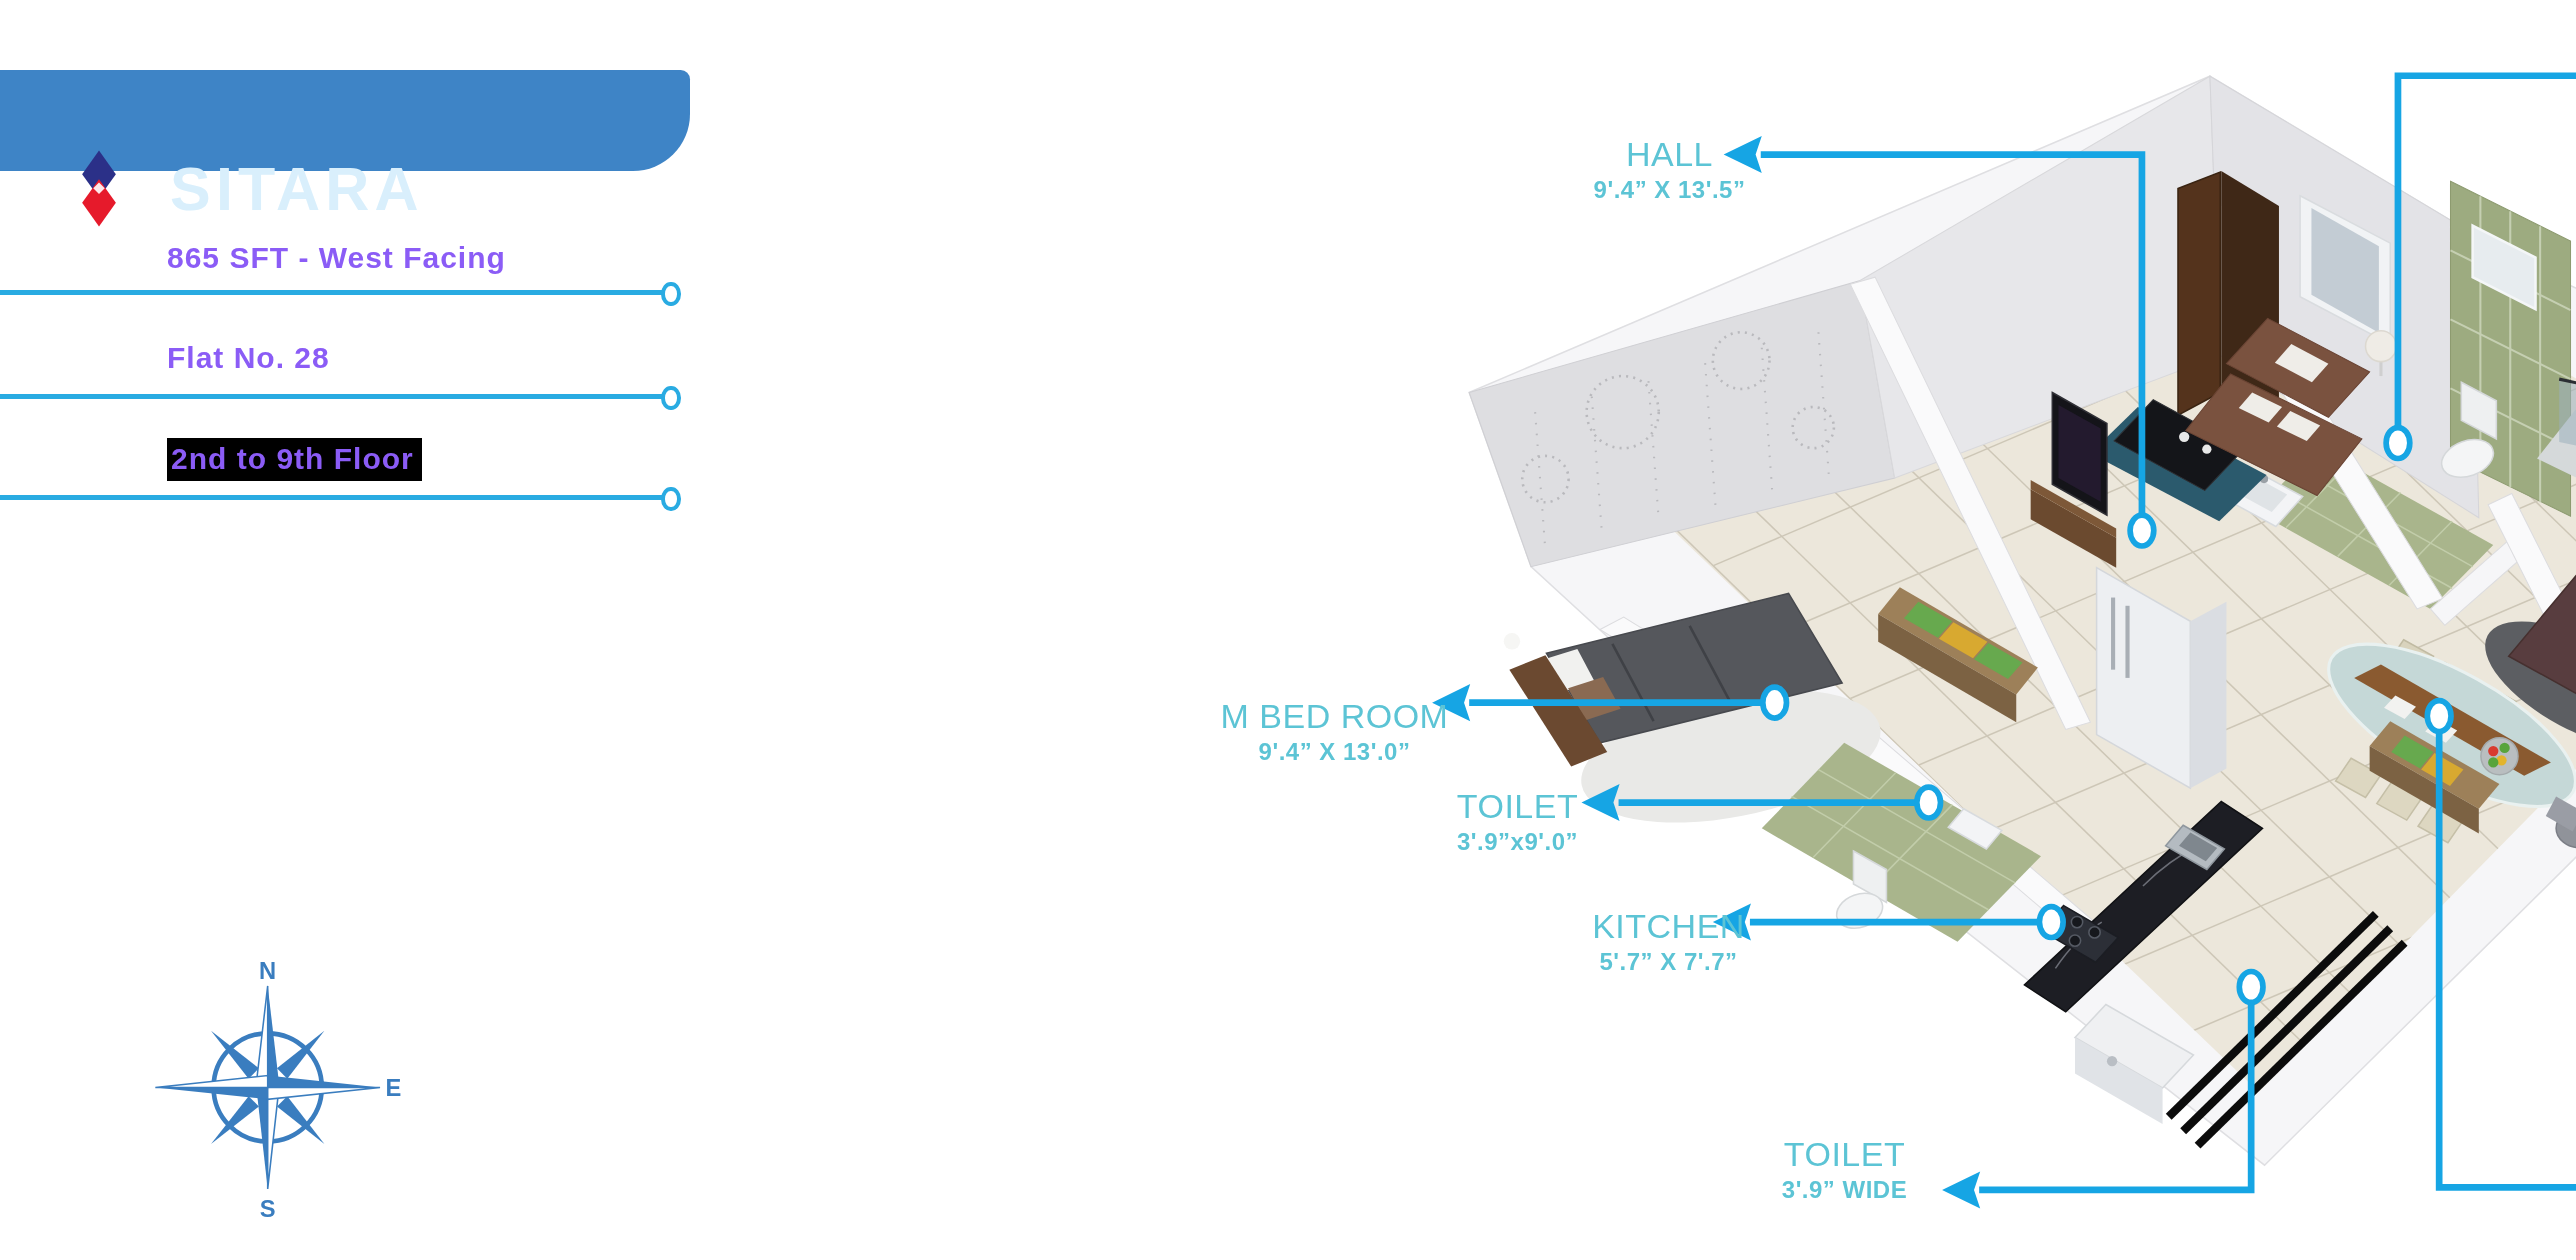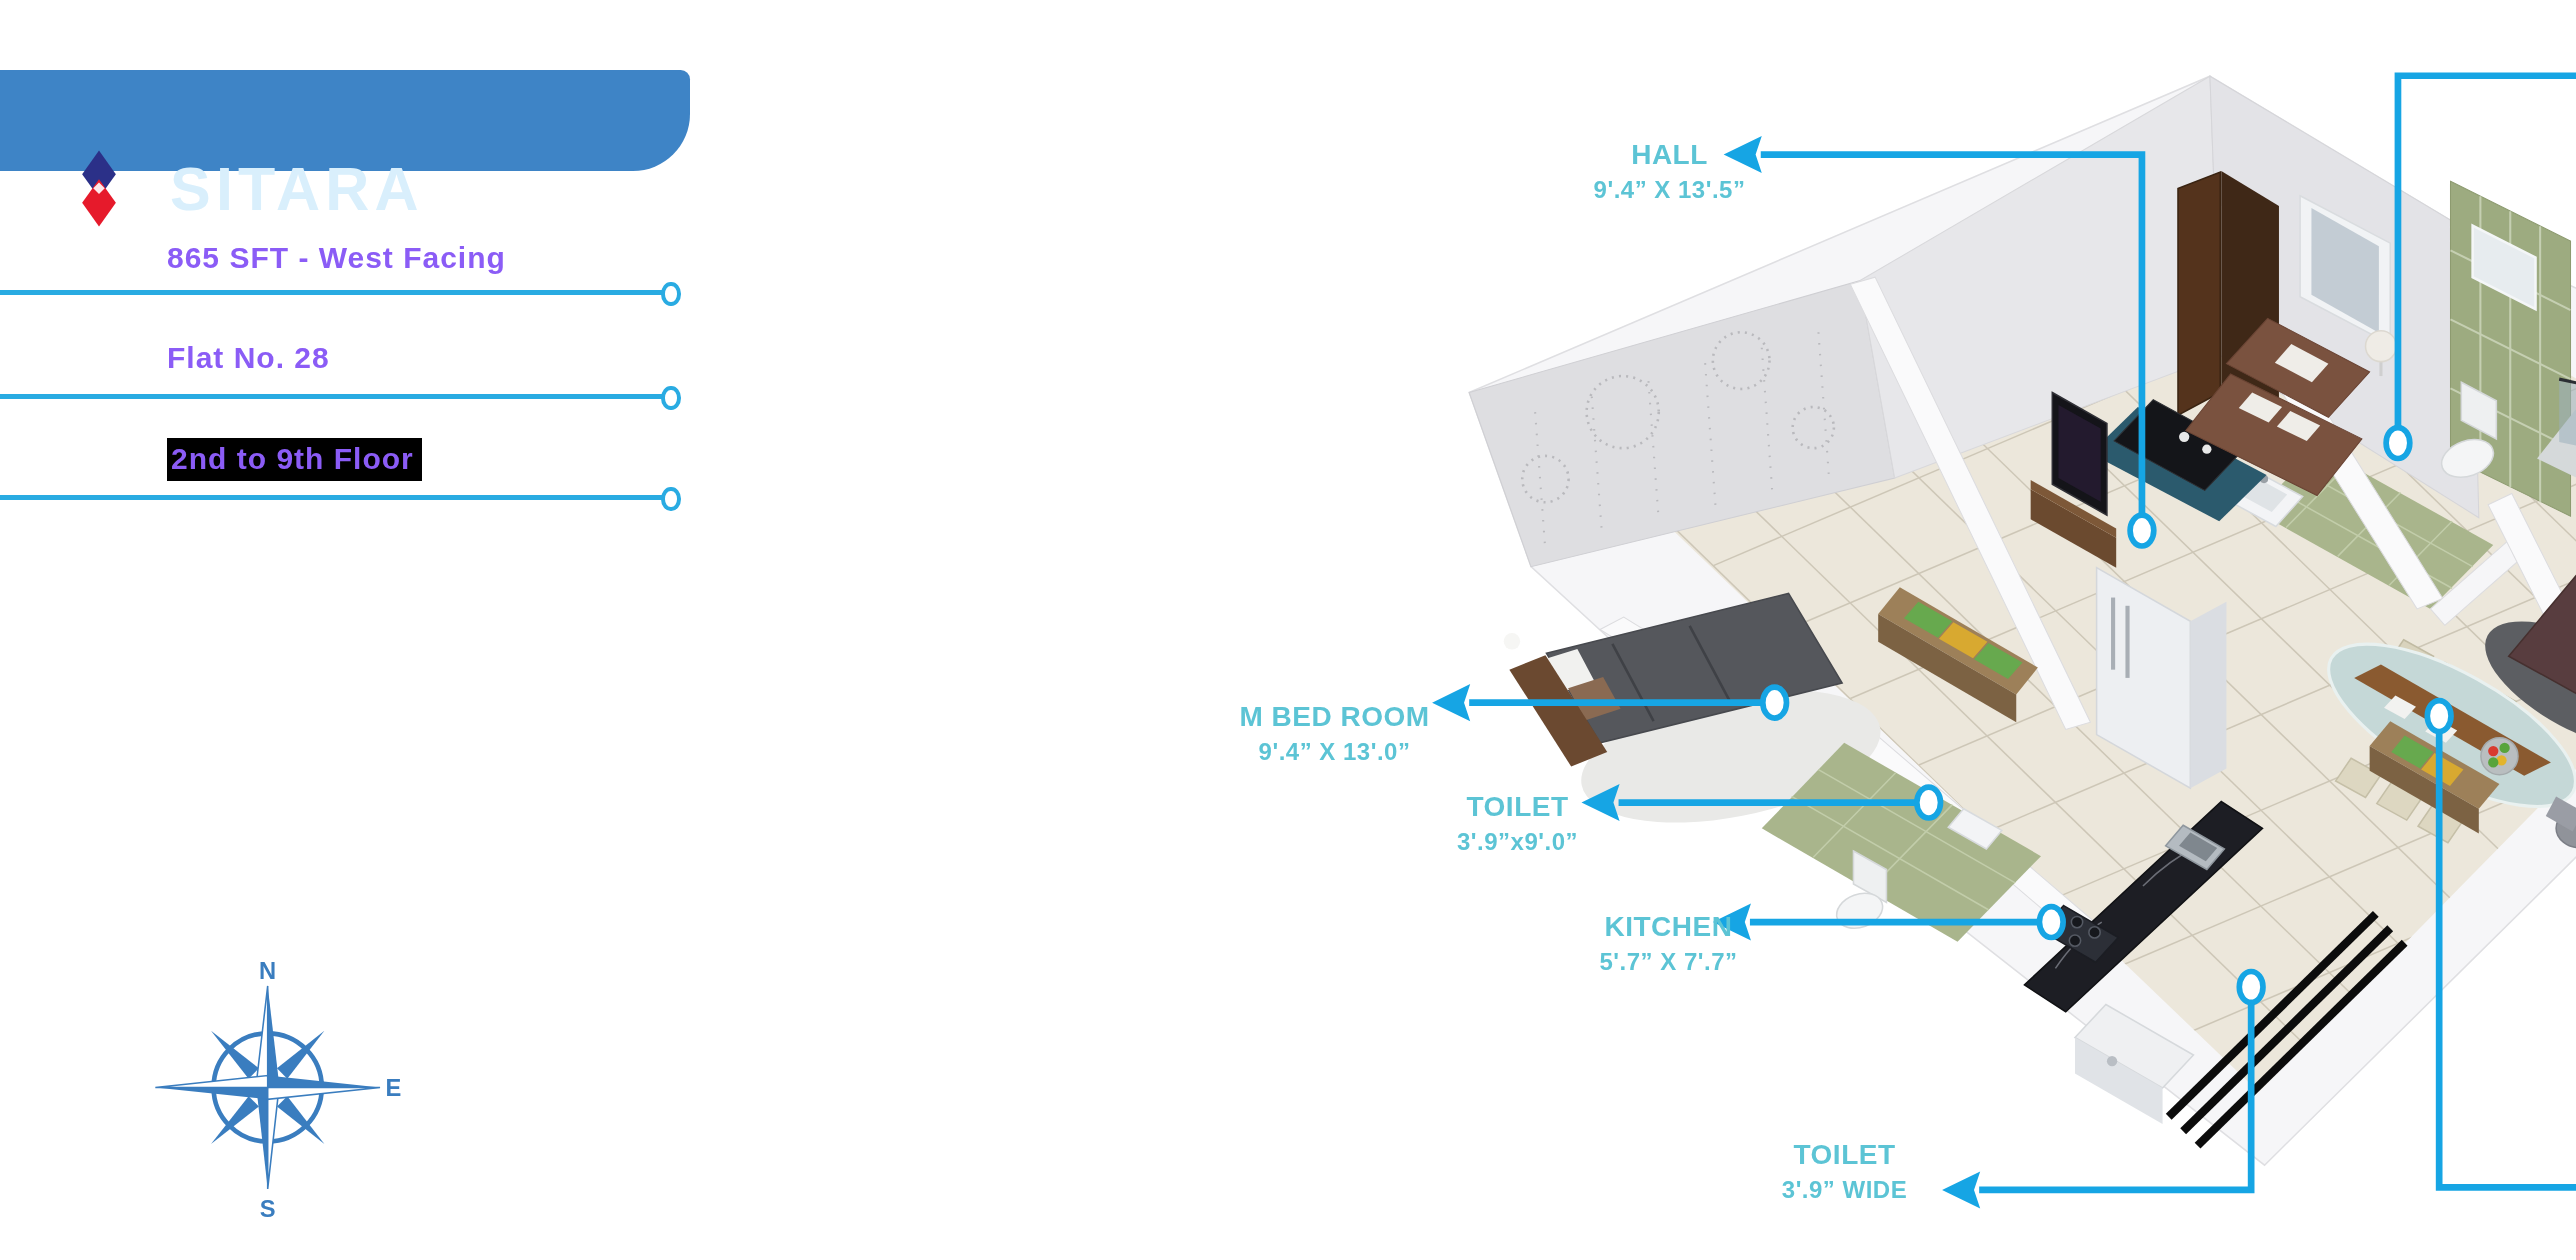--- a/index.html
+++ b/index.html
@@ -21,21 +21,21 @@
   .spec-flat{top:341px;text-align:center;}
   .spec-floor{top:442px;}
   .spec-floor .hl{background:#000;padding:4.1px 8.2px 6.2px 4.1px;}
   .rule{position:absolute;left:0;width:665px;height:4.6px;background:#29abe2;}
   .rule-1{top:290px;} .rule-2{top:394px;} .rule-3{top:495px;}
   .rule .end{position:absolute;right:-15.5px;top:-7.7px;width:11.3px;height:15.5px;background:#fff;
              border:4.1px solid #29abe2;border-radius:50%;}
 
   
   .room-label{position:absolute;color:#5cc4d5;white-space:nowrap;}
-  .room-label .rname{display:block;font-size:28px;line-height:37px;font-weight:700;letter-spacing:0.5px;text-align:center;}
+  .room-label .rname{display:block;font-size:34px;line-height:37px;font-weight:400;letter-spacing:0.5px;text-align:center;}
   .room-label .rdims{display:block;font-size:24px;line-height:33px;font-weight:600;letter-spacing:0.5px;}
   .lab-left{width:309px;text-align:center;}
   .lbl-hall{left:1515px;top:136px;}
   .lbl-m-bed{left:1180px;top:698px;}
   .lbl-toilet-bottom{left:1363px;top:788px;}
   .lbl-kitchen{left:1514px;top:908px;}
   .lbl-utility{left:1690px;top:1136px;}
 </style>
 </head>
 <body>

